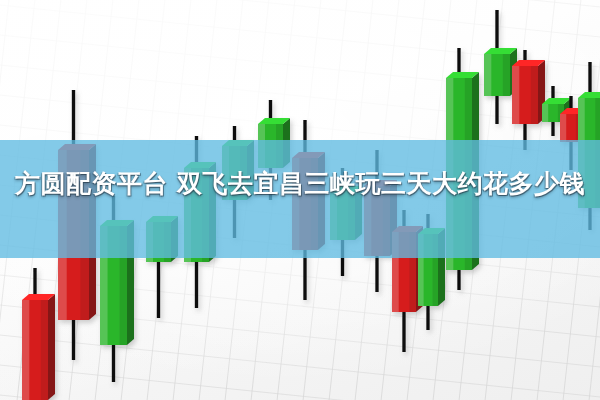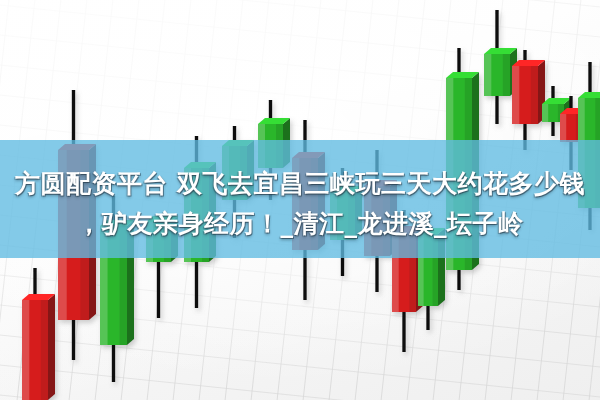--- a/index.html
+++ b/index.html
@@ -274,15 +274,14 @@
         <polygon points="578,98 585,92 609,92 602,98" fill="#36de36"></polygon>
         <rect x="578" y="98" width="24" height="110" fill="#2cb62c"></rect>
         <polygon points="578,98 584.72,98 584.72,208 578,208" fill="#ffffff" fill-opacity="0.2"></polygon>
         <polygon points="595.28,98 602,98 602,208 595.28,208" fill="#000000" fill-opacity="0.1"></polygon>
       </g>
   </svg>
 
   <div class="band" style="top: 140px; height: 118px;"></div>
 
   <div class="headline line1">方圆配资平台 双飞去宜昌三峡玩三天大约花多少钱</div>
-  <div class="headline line2">，驴友亲身经历！_清江_龙进溪_坛子岭</div>
 
 </div>
 
 </body></html>

